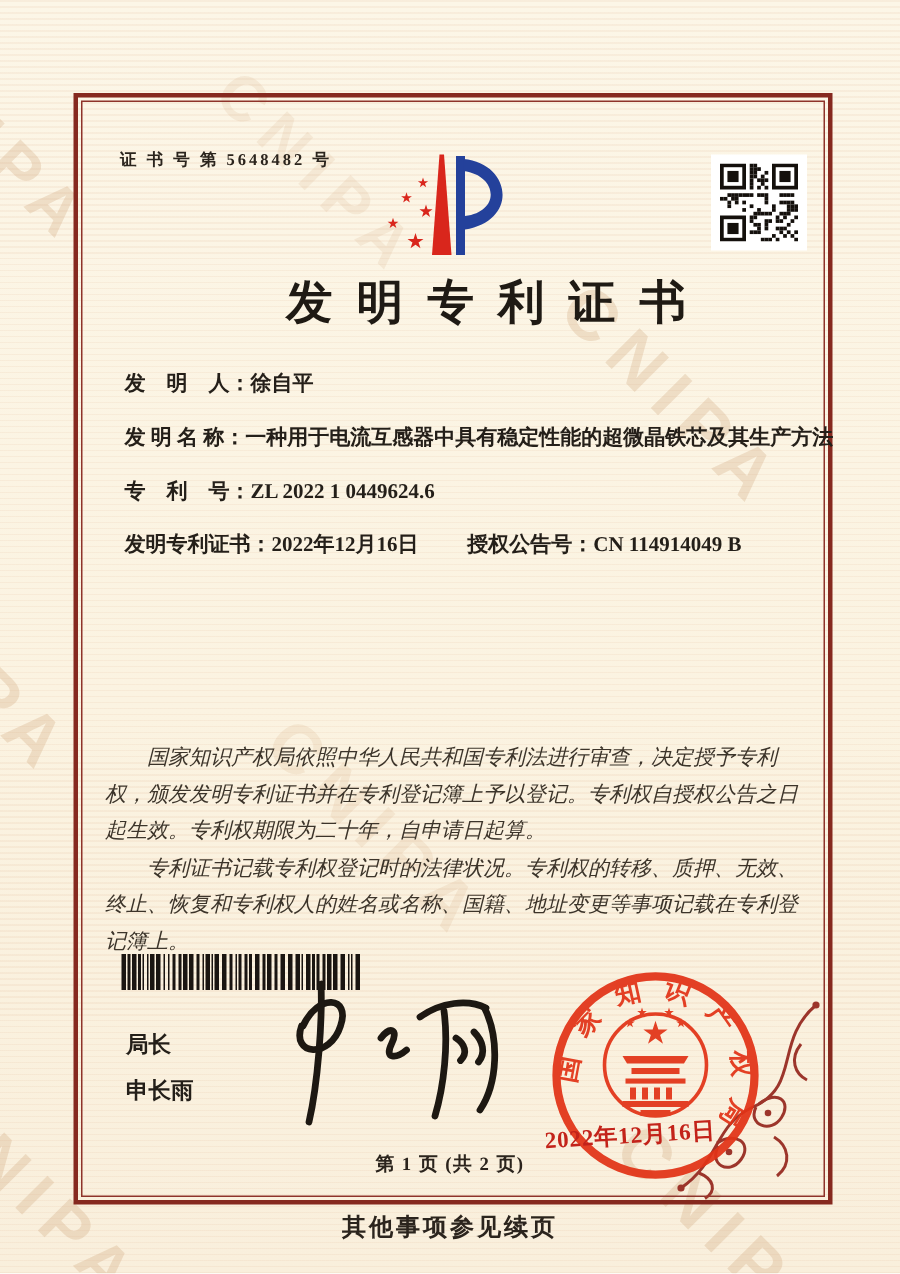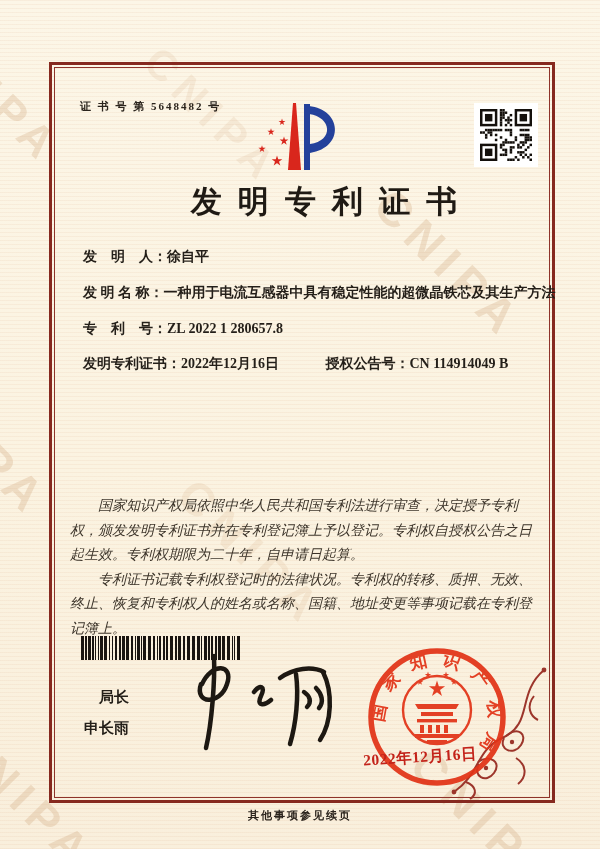--- a/index.html
+++ b/index.html
@@ -32,31 +32,31 @@
   .title{
     left:0;right:0;top:181px;text-align:center;
     font-size:31px;font-weight:700;letter-spacing:0.52em;text-indent:0.52em;
     color:#1f1a14;
     padding-left:48px;
   }
   .fields{left:83px;top:247px;right:52px;font-size:14px;font-weight:600;}
   .frow{height:35.8px;line-height:20px;white-space:nowrap;}
   .flabel{display:inline-block;color:#241f19;}
   .fvalue{color:#241f19;}
-  .pair2{margin-left:43px;}
+  .pair2{margin-left:29px;}
   .bodytext{
     left:70px;top:494px;width:466px;
     font-size:14px;line-height:24.5px;font-style:italic;color:#3c342a;
     z-index:4;position:absolute;
   }
   .bodytext p{margin:0;text-indent:2em;}
   .qr-box{left:474px;top:103px;width:64px;height:64px;background:#ffffff;}
-  .commissioner{left:84px;top:682px;font-size:15px;font-weight:700;line-height:31px;color:#241f19;text-align:right;}
+  .commissioner{left:84px;top:682px;font-size:15px;font-weight:700;line-height:31px;color:#241f19;}
   .page-ind{left:0;right:0;top:768px;text-align:center;font-size:12.5px;font-weight:600;letter-spacing:1px;}
-  .cont-note{left:0;right:0;top:808px;text-align:center;font-size:11px;font-weight:600;letter-spacing:2px;z-index:4;position:absolute;}
+  .cont-note{left:0;right:0;top:808px;text-align:center;font-size:16px;font-weight:600;letter-spacing:2px;z-index:4;position:absolute;}
   .seal{left:364px;top:644px;width:146px;height:146px;z-index:5;}
   .seal-date{
     left:363px;top:745px;width:178px;z-index:6;
     font-size:15.5px;font-weight:700;color:#c3231a;letter-spacing:0.5px;
     transform:rotate(-3.5deg);white-space:nowrap;
   }
   .sig{left:172px;top:650px;width:168px;height:108px;z-index:4;}
   .flourish{left:446px;top:666px;width:106px;height:134px;z-index:3;}
   .logo{left:238px;top:99px;width:118px;height:78px;}
   .barcode{left:80px;top:636px;width:166px;height:24px;}
@@ -216,21 +216,21 @@
   <div class="abs title">发明专利证书</div>
 
   <div class="abs fields">
     <div class="frow">
       <span class="flabel">发　明　人：</span><span class="fvalue">徐自平</span>
     </div>
     <div class="frow">
       <span class="flabel">发 明 名 称：</span><span class="fvalue">一种用于电流互感器中具有稳定性能的超微晶铁芯及其生产方法</span>
     </div>
     <div class="frow">
-      <span class="flabel">专　利　号：</span><span class="fvalue">ZL 2022 1 280657.8</span>
+      <span class="flabel">专　利　号：</span><span class="fvalue">ZL 2022 1 0449624.6</span>
     </div>
     <div class="frow">
       <span><span class="flabel">发明专利证书：</span><span class="fvalue">2022年12月16日</span></span>
       <span class="pair2"><span class="flabel">授权公告号：</span><span class="fvalue">CN 114914049 B</span></span>
     </div>
   </div>
 
   <div class="bodytext">
     <p>国家知识产权局依照中华人民共和国专利法进行审查，决定授予专利权，颁发发明专利证书并在专利登记簿上予以登记。专利权自授权公告之日起生效。专利权期限为二十年，自申请日起算。</p>
     <p>专利证书记载专利权登记时的法律状况。专利权的转移、质押、无效、终止、恢复和专利权人的姓名或名称、国籍、地址变更等事项记载在专利登记簿上。</p>
@@ -338,15 +338,16 @@
         <rect x="64" y="81" width="4" height="8"></rect>
         <rect x="72" y="81" width="4" height="8"></rect>
         <rect x="80" y="81" width="4" height="8"></rect>
         <rect x="51" y="90" width="44" height="4"></rect>
         <rect x="63" y="96" width="20" height="4"></rect>
       </g>
     </g>
   </svg>
   <div class="abs seal-date">2022年12月16日</div>
 
+  <div class="abs page-ind">第 1 页 (共 2 页)</div>
   <div class="cont-note">其他事项参见续页</div>
 
 </div>
 
 </body></html>

